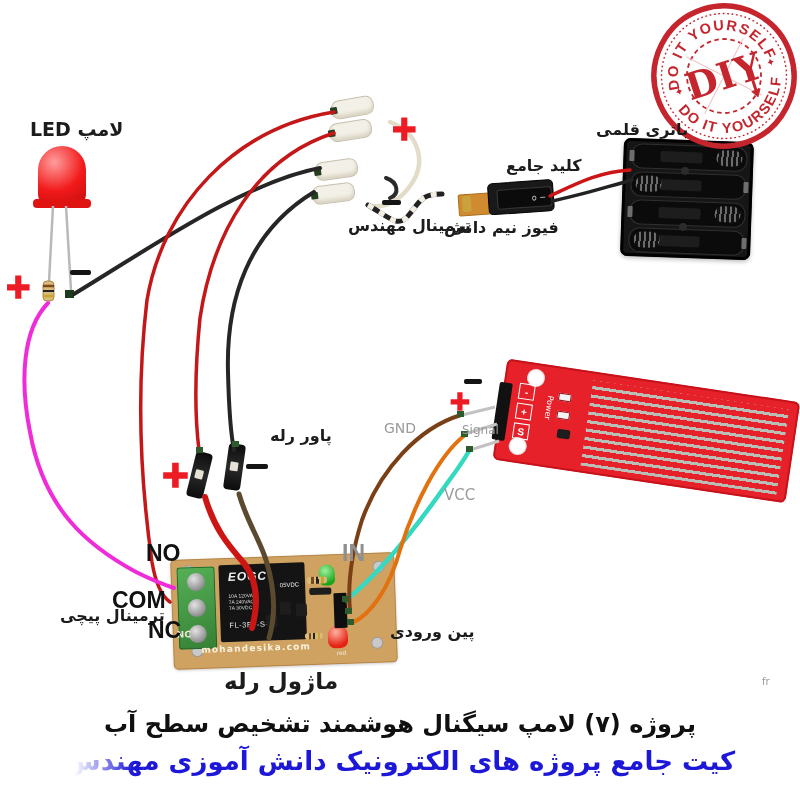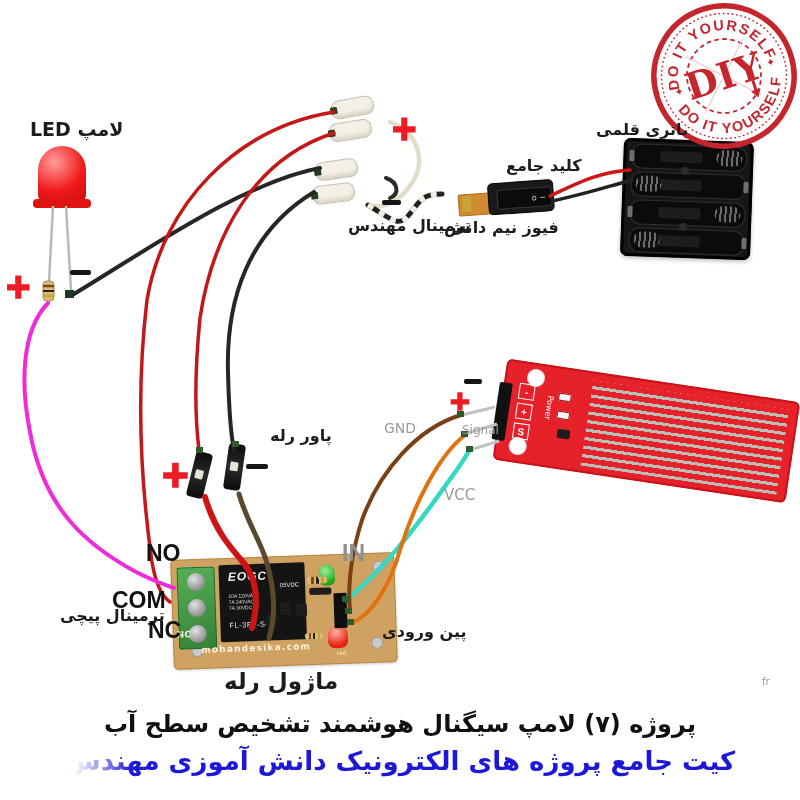--- a/index.html
+++ b/index.html
@@ -293,21 +293,21 @@
   </svg>
 
   <div class="label" dir="rtl" style="left:30px;top:118px;font-size:19px;">لامپ LED</div>
   <div class="label" dir="rtl" style="left:596px;top:120px;">باتری قلمی</div>
   <div class="label" dir="rtl" style="left:506px;top:156px;">کلید جامع</div>
   <div class="label" dir="rtl" style="left:444px;top:218px;">فیوز نیم دانش</div>
   <div class="label" dir="rtl" style="left:348px;top:216px;">ترمینال مهندس</div>
   <div class="label" dir="rtl" style="left:262px;top:426px;margin-left:8px;">پاور رله</div>
   <div class="label" dir="rtl" style="left:60px;top:606px;">ترمینال پیچی</div>
   <div class="label" dir="rtl" style="left:224px;top:668px;font-size:23px;">ماژول رله</div>
-  <div class="label" dir="rtl" style="left:382px;top:622px;text-align:right;">پین ورودی</div>
+  <div class="label" dir="rtl" style="left:390px;top:622px;text-align:right;">پین ورودی</div>
 
   <div class="pinlabel" style="left:146px;top:540px;">NO</div>
   <div class="pinlabel" style="left:112px;top:587px;">COM</div>
   <div class="pinlabel" style="left:148px;top:617px;">NC</div>
   <div class="pinlabel" style="left:342px;top:540px;color:#8f8f8f;">IN</div>
 
   <div class="label gray" style="left:384px;top:420px;font-size:14px;">GND</div>
   <div class="label gray" style="left:462px;top:423px;font-size:12px;">Signal</div>
   <div class="label gray" style="left:444px;top:486px;font-size:15px;">VCC</div>
 

